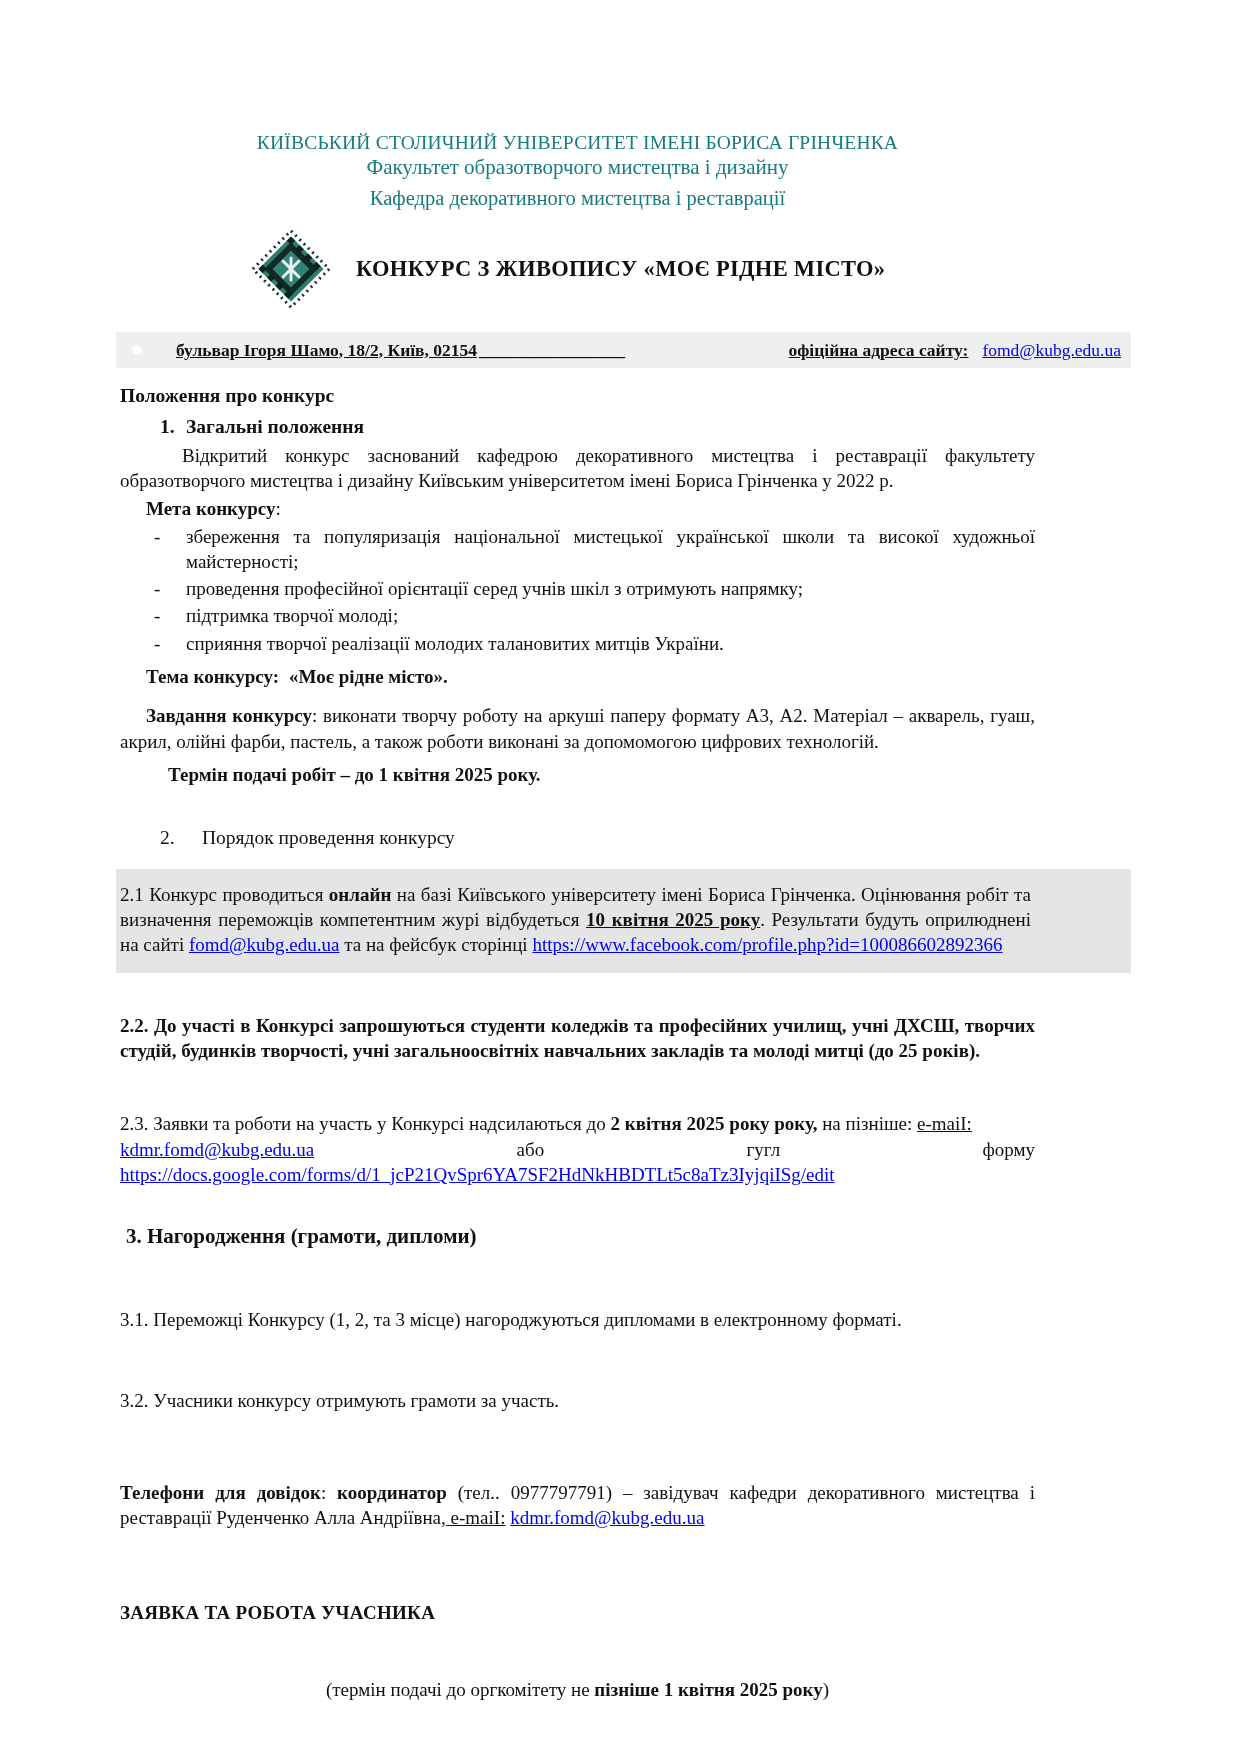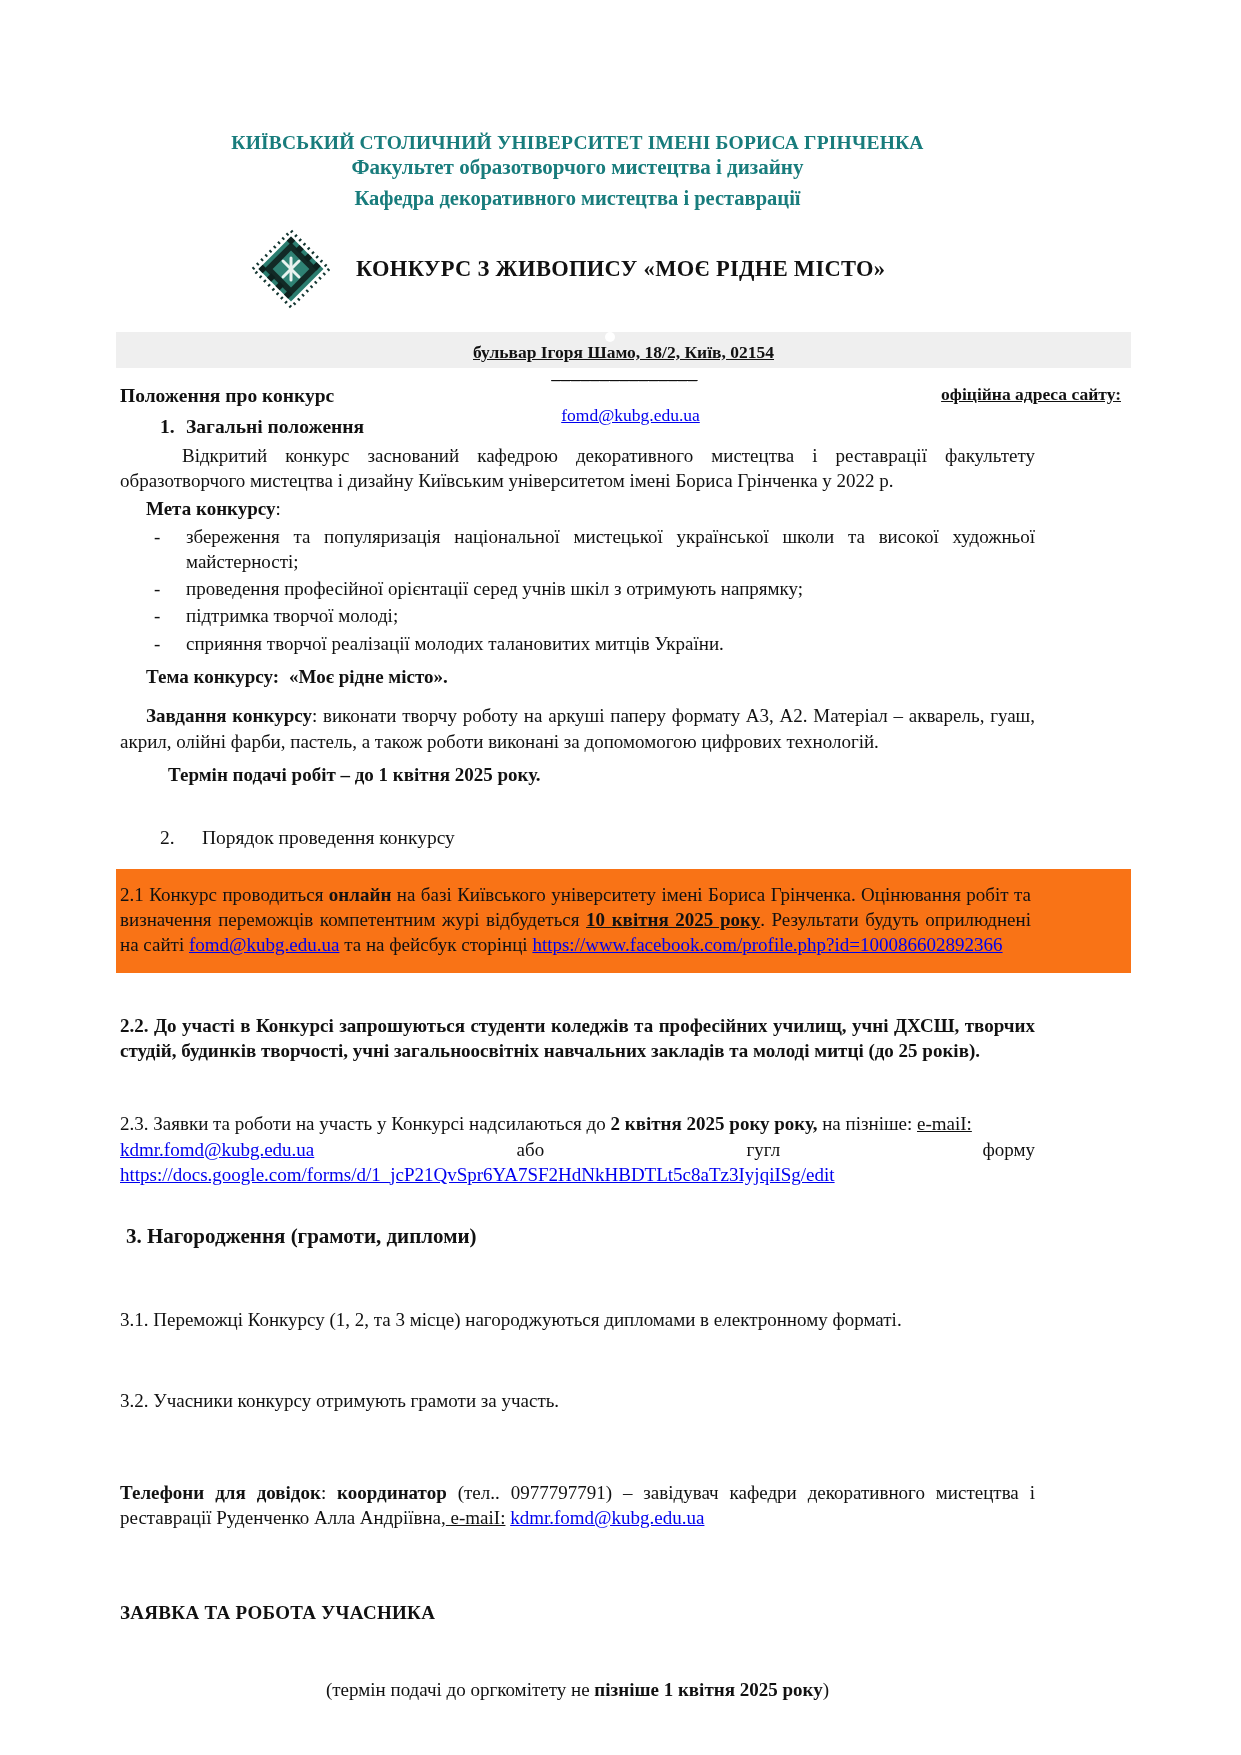--- a/index.html
+++ b/index.html
@@ -9,39 +9,38 @@
     width:1241px; height:1755px;
     margin:0 auto;
     background:#ffffff;
     font-family:"Liberation Serif","DejaVu Serif",serif;
     color:#111;
     overflow:hidden;
   }
   .content { padding:132px 206px 0 120px; }
 
   
-  .doc-header { text-align:center; color:#187c7c; font-weight:bold; }
+  .doc-header { text-align:center; color:#187c7c; font-weight:normal; }
   .doc-header .uni { font-size:19.5px; letter-spacing:.2px; }
   .doc-header .fac { font-size:21px; margin-top:1px; }
   .doc-header .dep { font-size:20.5px; margin-top:7px; }
 
   
   .title-row { display:flex; align-items:center; margin-top:16px; padding-left:128px; }
   .logo { width:86px; height:86px; flex:0 0 auto; }
   .doc-title { font-size:22.5px; font-weight:bold; margin-left:22px; letter-spacing:.3px; }
 
   
   .address-bar {
     display:flex; align-items:center;
     background:#efefef;
     margin:20px -96px 0 -4px;
     height:36px;
     font-size:17.5px;
     padding:0 10px 0 10px;
-    flex-direction:column;
   }
   .address-bar .bullet { width:10px; height:10px; border-radius:50%; background:#fff; margin:0 34px 0 6px; flex:0 0 auto; }
   .address-bar .addr { font-weight:bold; text-decoration:underline; white-space:nowrap; }
   .address-bar .filler { font-weight:bold; text-decoration:underline; letter-spacing:1px; margin-left:2px; }
   .address-bar .site-label { font-weight:bold; text-decoration:underline; margin-left:auto; white-space:nowrap; }
   .address-bar .link { margin-left:14px; }
 
   a.link, .link { color:#0000ee; text-decoration:underline; cursor:pointer; word-break:break-all; }
 
   
@@ -58,21 +57,21 @@
   .goals li { position:relative; padding-left:66px; margin-top:2px; }
   .goals li::before { content:"-"; position:absolute; left:34px; }
   .theme { padding-left:26px; margin-top:8px; font-weight:bold; }
   .theme .val { margin-left:10px; }
   .task { margin-top:14px; text-indent:26px; }
   .deadline { padding-left:48px; font-weight:bold; margin-top:8px; }
   .s2-heading { margin-top:38px; padding-left:40px; font-weight:normal; font-size:19.5px; }
   .s2-heading .num { display:inline-block; min-width:42px; }
 
   .block21 {
-    background:#f97316;
+    background:#e5e5e5;
     margin:18px -96px 0 -4px;
     padding:13px 100px 15px 4px;
   }
   .p22 { margin-top:40px; font-weight:bold; }
   .p23 { margin-top:48px; }
   .spread { display:flex; justify-content:space-between; align-items:baseline; }
   .awards-heading { margin-top:36px; font-weight:bold; padding-left:6px; font-size:21px; }
   .p31 { margin-top:56px; }
   .p32 { margin-top:56px; }
   .contacts { margin-top:66px; }

